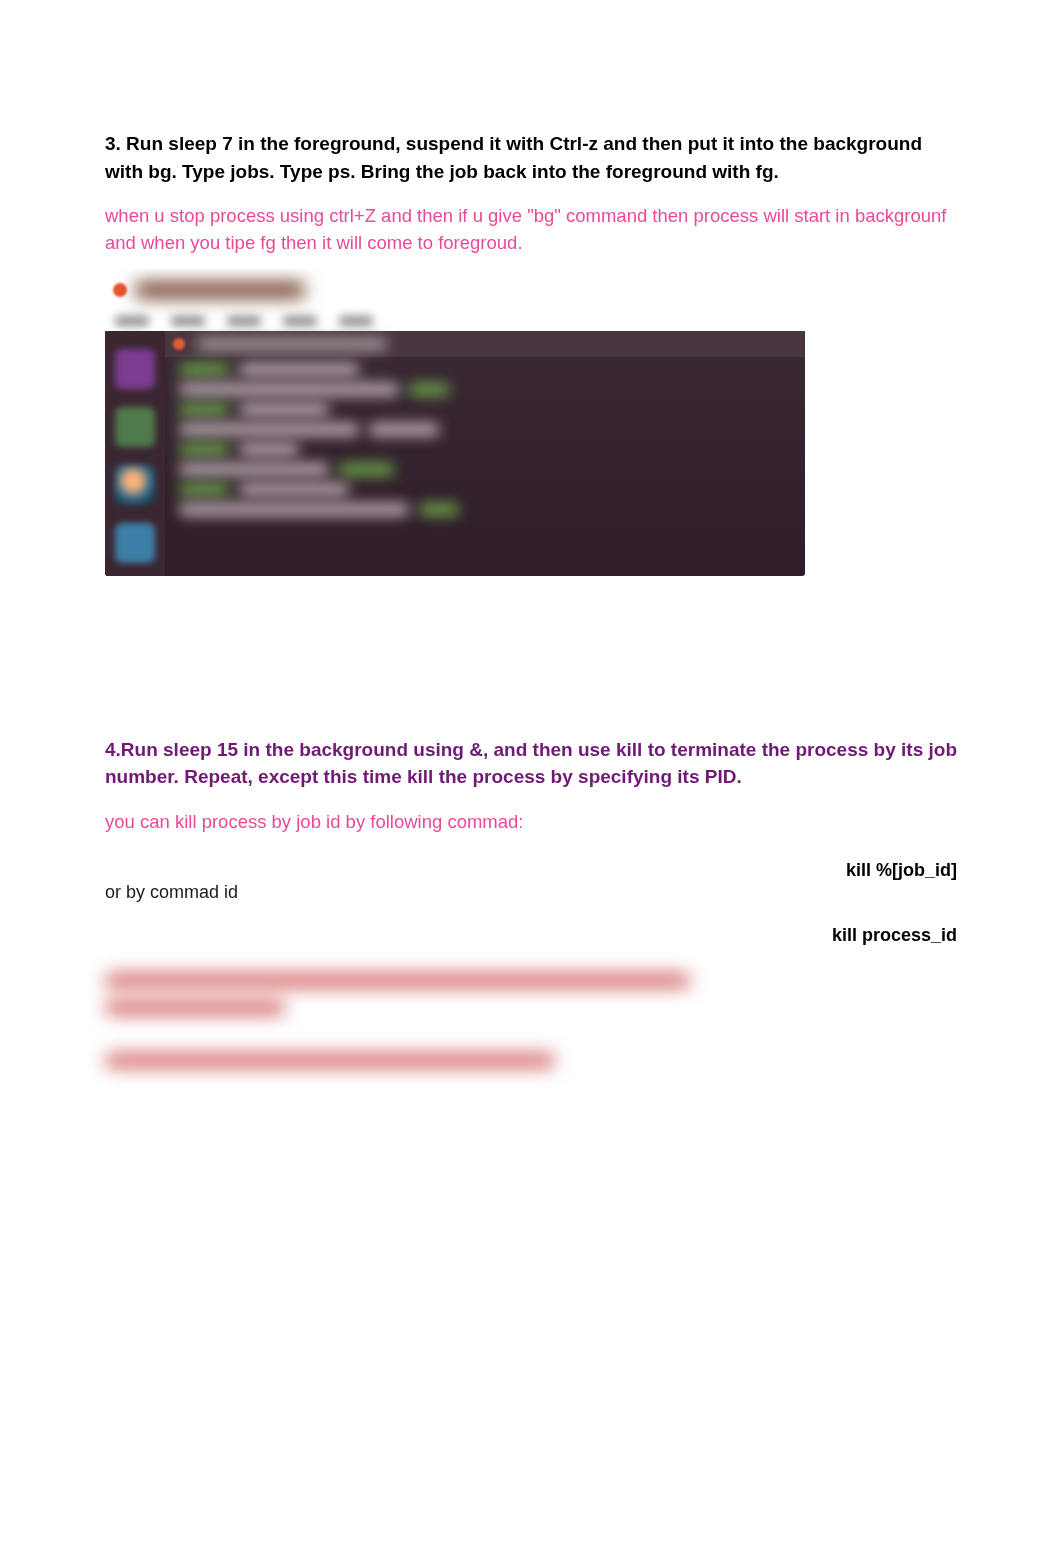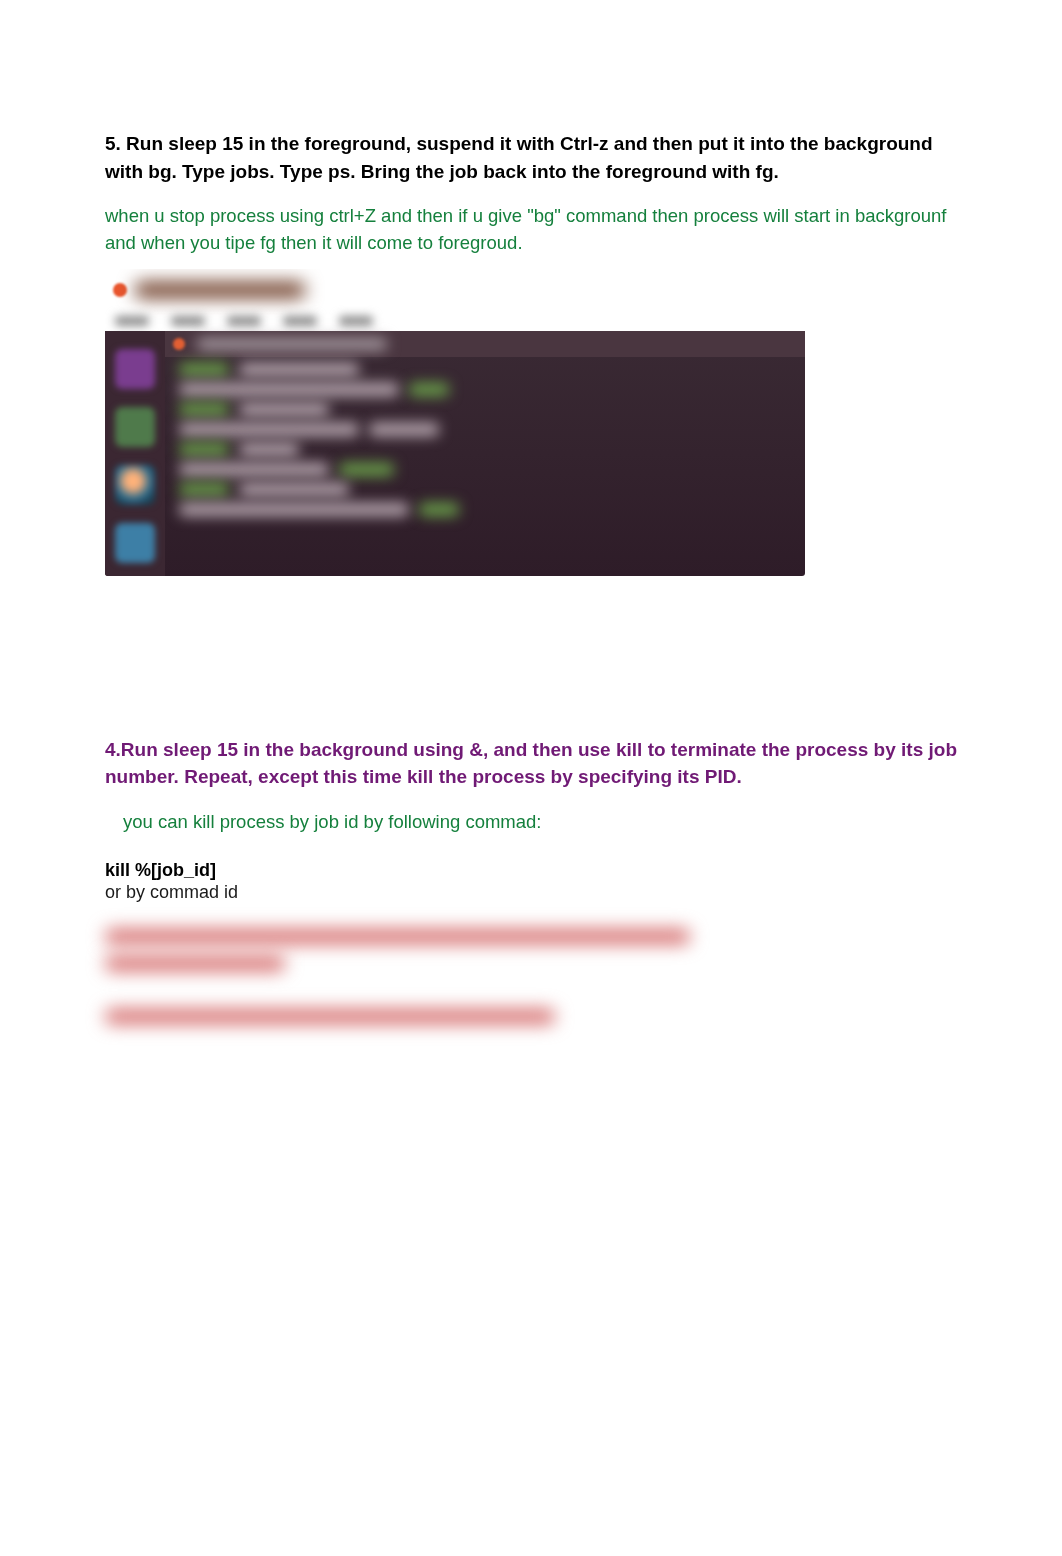--- a/index.html
+++ b/index.html
@@ -18,21 +18,21 @@
   .q-heading {
     font-weight: bold;
     font-size: 19px;
     line-height: 1.45;
     color: #000;
     margin-bottom: 18px;
   }
   .body-text {
     font-size: 18.5px;
     line-height: 1.45;
-    color: #15803d;
+    color: #ec4899;
     font-family: Arial, Helvetica, sans-serif;
     margin-bottom: 12px;
   }
   .screenshot-wrap {
     margin-top: 8px;
     width: 700px;
     border-radius: 3px;
     overflow: hidden;
   }
   .shot-top {
@@ -140,20 +140,21 @@
     line-height: 1.45;
     color: #701a75;
     margin-bottom: 18px;
   }
   .kill-label {
     font-weight: bold;
     font-family: Verdana, Geneva, sans-serif;
     font-size: 18px;
     line-height: 1.35;
     color: #000;
+    text-align: right;
   }
   .small-note {
     font-family: Arial, Helvetica, sans-serif;
     font-size: 18px;
     color: #1a1a1a;
   }
 
   .blurred-red-block {
     margin-top: 26px;
     width: 585px;
@@ -169,21 +170,21 @@
   }
   .red-line.long { width: 585px; }
   .red-line.short { width: 180px; }
   .red-line.mid { width: 450px; }
 </style>
 </head>
 <body>
 
 <div class="page">
 
-  <div class="q-heading">5. Run sleep 15 in the foreground, suspend it with Ctrl-z and then put it into the background with bg. Type jobs. Type ps. Bring the job back into the foreground with fg.</div>
+  <div class="q-heading">3. Run sleep 7 in the foreground, suspend it with Ctrl-z and then put it into the background with bg. Type jobs. Type ps. Bring the job back into the foreground with fg.</div>
 
   <div class="body-text"> when u stop process using ctrl+Z and then if u give "bg" command then process will start in backgrounf and when you tipe fg then it will come to foregroud.</div>
 
   <div class="screenshot-wrap">
     <div class="shot-top">
       <div class="ubu-dot"></div>
       <div class="ubu-title-blur"></div>
     </div>
     <div class="shot-menubar">
       <div class="menubar-word"></div>
@@ -241,25 +242,26 @@
       </div>
     </div>
   </div>
 
   <div class="gap-block"></div>
 
   <div class="q4-heading">
     <span>4.Run sleep 15 in the background using &amp;, and then use kill to terminate the process by its job number. Repeat, except this </span><span>time </span><span>kill the process by specifying its PID.</span>
   </div>
 
-  <div class="body-text" style="margin-bottom:22px;margin-left:18px;">you can kill process by job id by following commad:</div>
+  <div class="body-text" style="margin-bottom:22px;">you can kill process by job id by following commad:</div>
 
   <div class="kill-label">kill %[job_id]</div>
   <div class="small-note" style="margin-bottom:20px;">or by commad id</div>
 
+  <div class="kill-label">kill process_id</div>
 
   <div class="blurred-red-block">
     <div class="red-line long"></div>
     <div class="red-line short"></div>
     <div style="height:14px"></div>
     <div class="red-line mid"></div>
   </div>
 
 </div>
 

